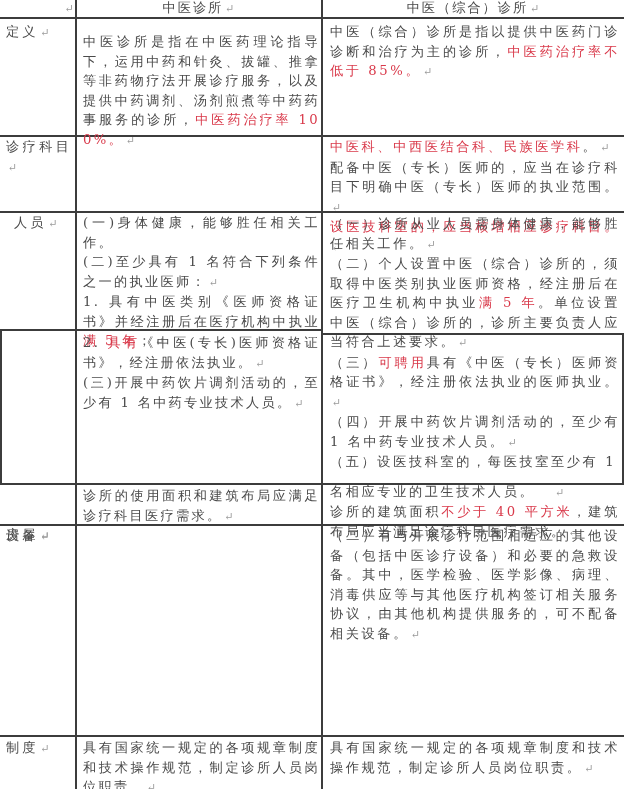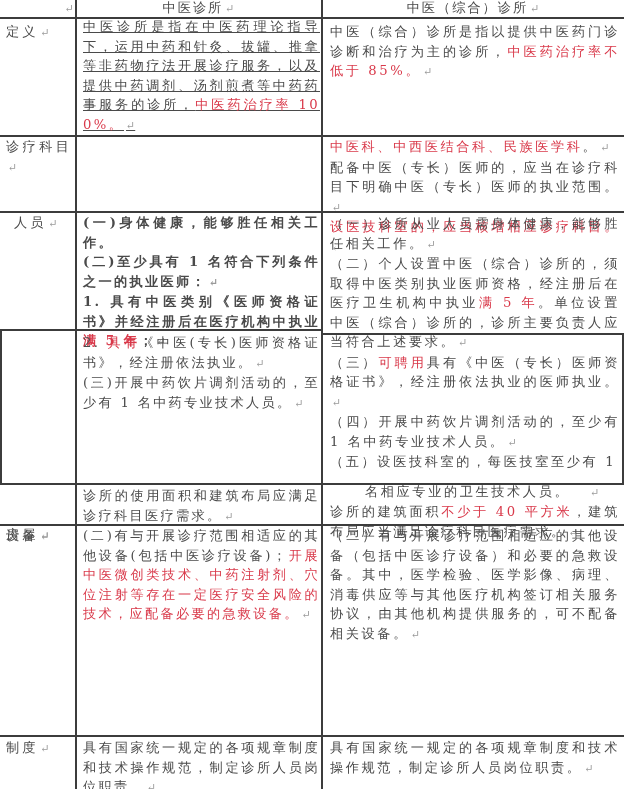--- a/index.html
+++ b/index.html
@@ -52,72 +52,71 @@
   <div class="cell hdr" style="left:76px;top:-2px;width:245px;">
     <span>中医诊所</span><span class="mark">↵</span>
   </div>
   <div class="cell hdr" style="left:322px;top:-2px;width:302px;">
     <span>中医（综合）诊所</span><span class="mark">↵</span>
   </div>
 
   <div class="cell label" style="top:22px;">
     <span>定义</span><span class="mark">↵</span>
   </div>
-  <div class="cell mid" style="top:17px;text-decoration:underline;">
+  <div class="cell mid" style="top:32px;">
     <span>中医诊所是指在中医药理论指导下，运用中药和针灸、拔罐、推拿等非药物疗法开展诊疗服务，以及提供中药调剂、汤剂煎煮等中药药事服务的诊所，</span><span class="red">中医药治疗率 100%。</span><span class="mark">↵</span>
   </div>
   <div class="cell right" style="top:22px;">
     <span>中医（综合）诊所是指以提供中医药门诊诊断和治疗为主的诊所，</span><span class="red">中医药治疗率不低于 85%。</span><span class="mark">↵</span>
   </div>
 
   <div class="cell label" style="top:137px;">
     <span>诊疗科目</span><span class="mark">↵</span>
   </div>
   <div class="cell right" style="top:137px;">
     <span class="p"><span class="red">中医科、中西医结合科、民族医学科</span><span>。</span><span class="mark">↵</span></span>
     <span class="p"><span>配备中医（专长）医师的，应当在诊疗科目下明确中医（专长）医师的执业范围。</span><span class="mark">↵</span></span>
     <span class="p red"><span>设医技科室的，应当核增相应诊疗科目。</span><span class="mark">↵</span></span>
   </div>
 
   <div class="cell label" style="top:213px;margin-left:8px;">
     <span>人员</span><span class="mark">↵</span>
   </div>
-  <div class="cell mid" style="top:213px;font-weight:bold;">
+  <div class="cell mid" style="top:213px;">
     <span class="p"><span>(一)身体健康，能够胜任相关工作。</span></span>
     <span class="p"><span>(二)至少具有 1 名符合下列条件之一的执业医师：</span><span class="mark">↵</span></span>
     <span class="p"><span>1. 具有中医类别《医师资格证书》并经注册后在医疗机构中执业</span><span class="red">满 5 年</span><span>；</span><span class="mark">↵</span></span>
   </div>
   <div class="cell mid" style="top:333px;">
     <span class="p"><span>2. </span><span class="red">具有</span><span>《中医(专长)医师资格证书》，经注册依法执业。</span><span class="mark">↵</span></span>
     <span class="p"><span>(三)开展中药饮片调剂活动的，至少有 1 名中药专业技术人员。</span><span class="mark">↵</span></span>
   </div>
   <div class="cell right" style="top:214px;">
     <span class="p"><span>（一）诊所从业人员需身体健康，能够胜任相关工作。</span><span class="mark">↵</span></span>
     <span class="p"><span>（二）个人设置中医（综合）诊所的，须取得中医类别执业医师资格，经注册后在医疗卫生机构中执业</span><span class="red">满 5 年</span><span>。单位设置中医（综合）诊所的，诊所主要负责人应当符合上述要求。</span><span class="mark">↵</span></span>
     <span class="p"><span>（三）</span><span class="red">可聘用</span><span>具有《中医（专长）医师资格证书》，经注册依法执业的医师执业。</span><span class="mark">↵</span></span>
     <span class="p"><span>（四）开展中药饮片调剂活动的，至少有 1 名中药专业技术人员。</span><span class="mark">↵</span></span>
     <span class="p"><span>（五）设医技科室的，每医技室至少有 1</span></span>
-    <span class="p" style="margin-top:10px;margin-left:35px;"><span>名相应专业的卫生技术人员。</span><span class="mark" style="margin-left:20px;">↵</span></span>
+    <span class="p" style="margin-top:10px;"><span>名相应专业的卫生技术人员。</span><span class="mark" style="margin-left:20px;">↵</span></span>
   </div>
 
   <div class="cell label" style="top:486px;margin-top:39px;">
     <span>房屋</span><span class="mark">↵</span>
   </div>
   <div class="cell mid" style="top:486px;">
     <span>诊所的使用面积和建筑布局应满足诊疗科目医疗需求。</span><span class="mark">↵</span>
   </div>
   <div class="cell right" style="top:502px;">
     <span>诊所的建筑面积</span><span class="red">不少于 40 平方米</span><span>，建筑布局应当满足诊疗科目医疗需求。</span><span class="mark">↵</span>
   </div>
 
   <div class="cell label" style="top:526px;">
     <span>设备</span><span class="mark">↵</span>
   </div>
   <div class="cell mid" style="top:526px;">
-    <span class="p"><span>(二)有与开展诊疗范围相适应的其他设备(包括中医诊疗设备)；</span><span class="red">开展中医微创类技术、中药注射剂、穴位注射等存在一定医疗安全风险的技术，应配备必要的急救设备。</span><span class="mark">↵</span></span>
   </div>
   <div class="cell right" style="top:526px;">
     <span class="p"><span>（二）有与开展诊疗范围相适应的其他设备（包括中医诊疗设备）和必要的急救设备。其中，医学检验、医学影像、病理、消毒供应等与其他医疗机构签订相关服务协议，由其他机构提供服务的，可不配备相关设备。</span><span class="mark">↵</span></span>
   </div>
 
   <div class="cell label" style="top:738px;">
     <span>制度</span><span class="mark">↵</span>
   </div>
   <div class="cell mid" style="top:738px;">
     <span>具有国家统一规定的各项规章制度和技术操作规范，制定诊所人员岗位职责。</span><span class="mark">↵</span>

